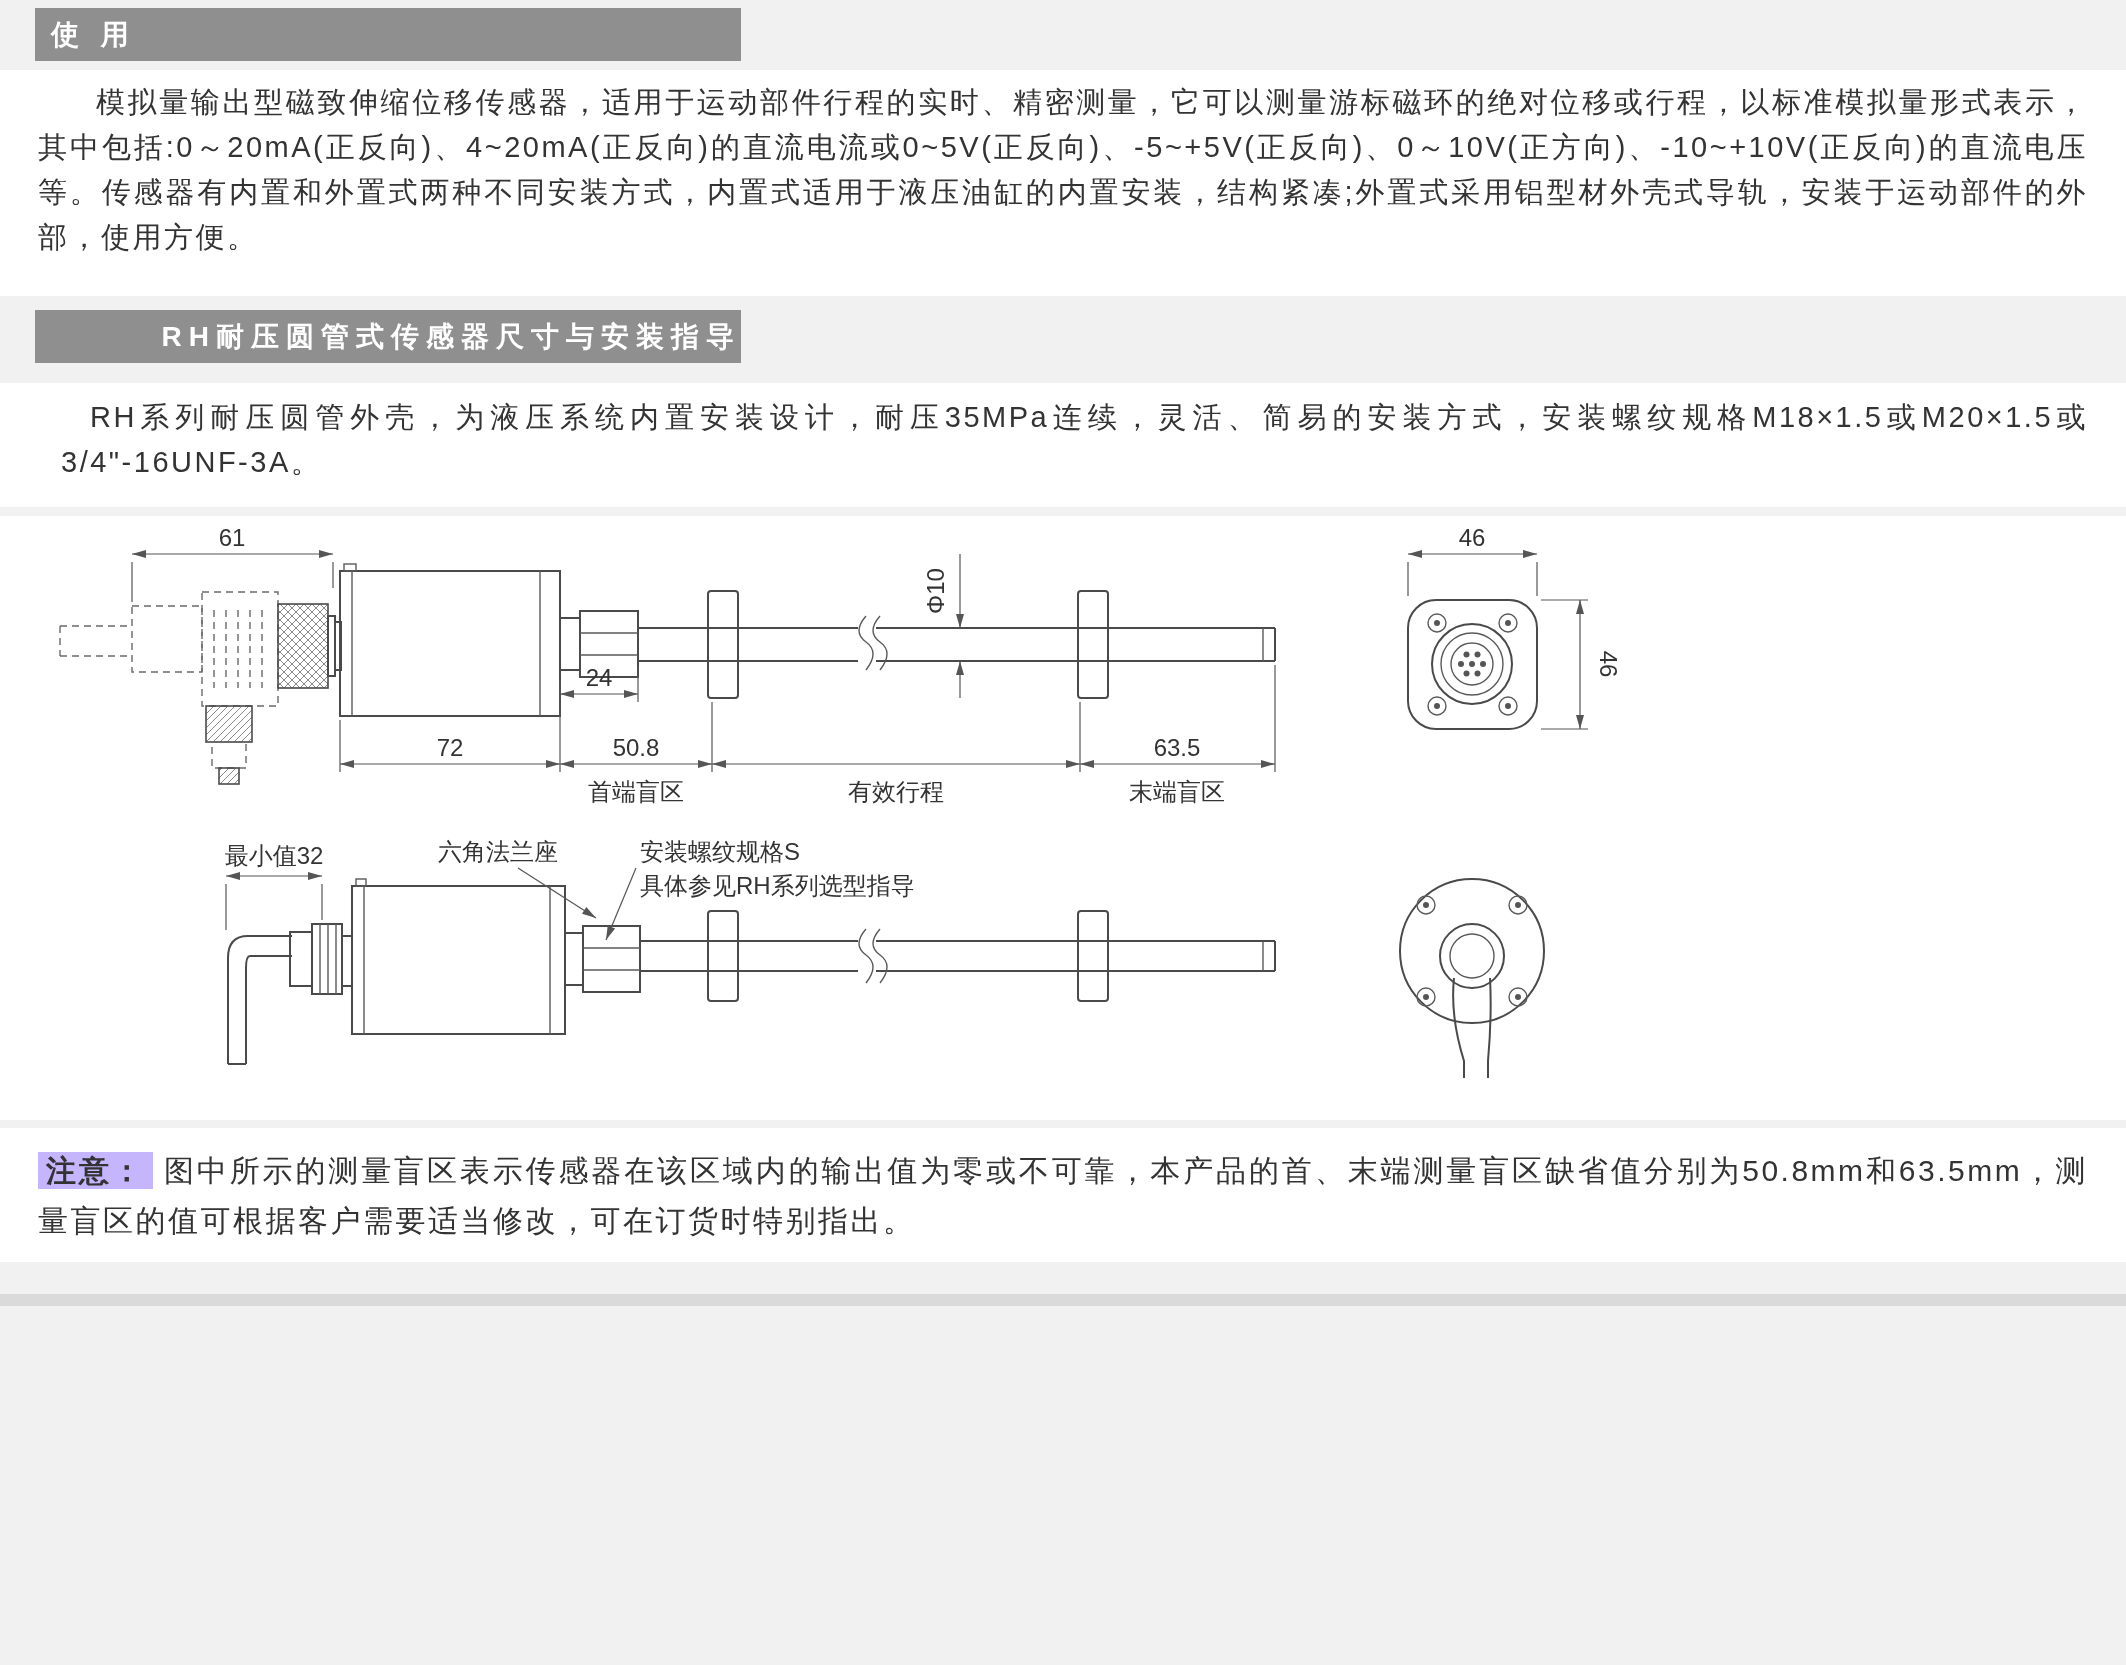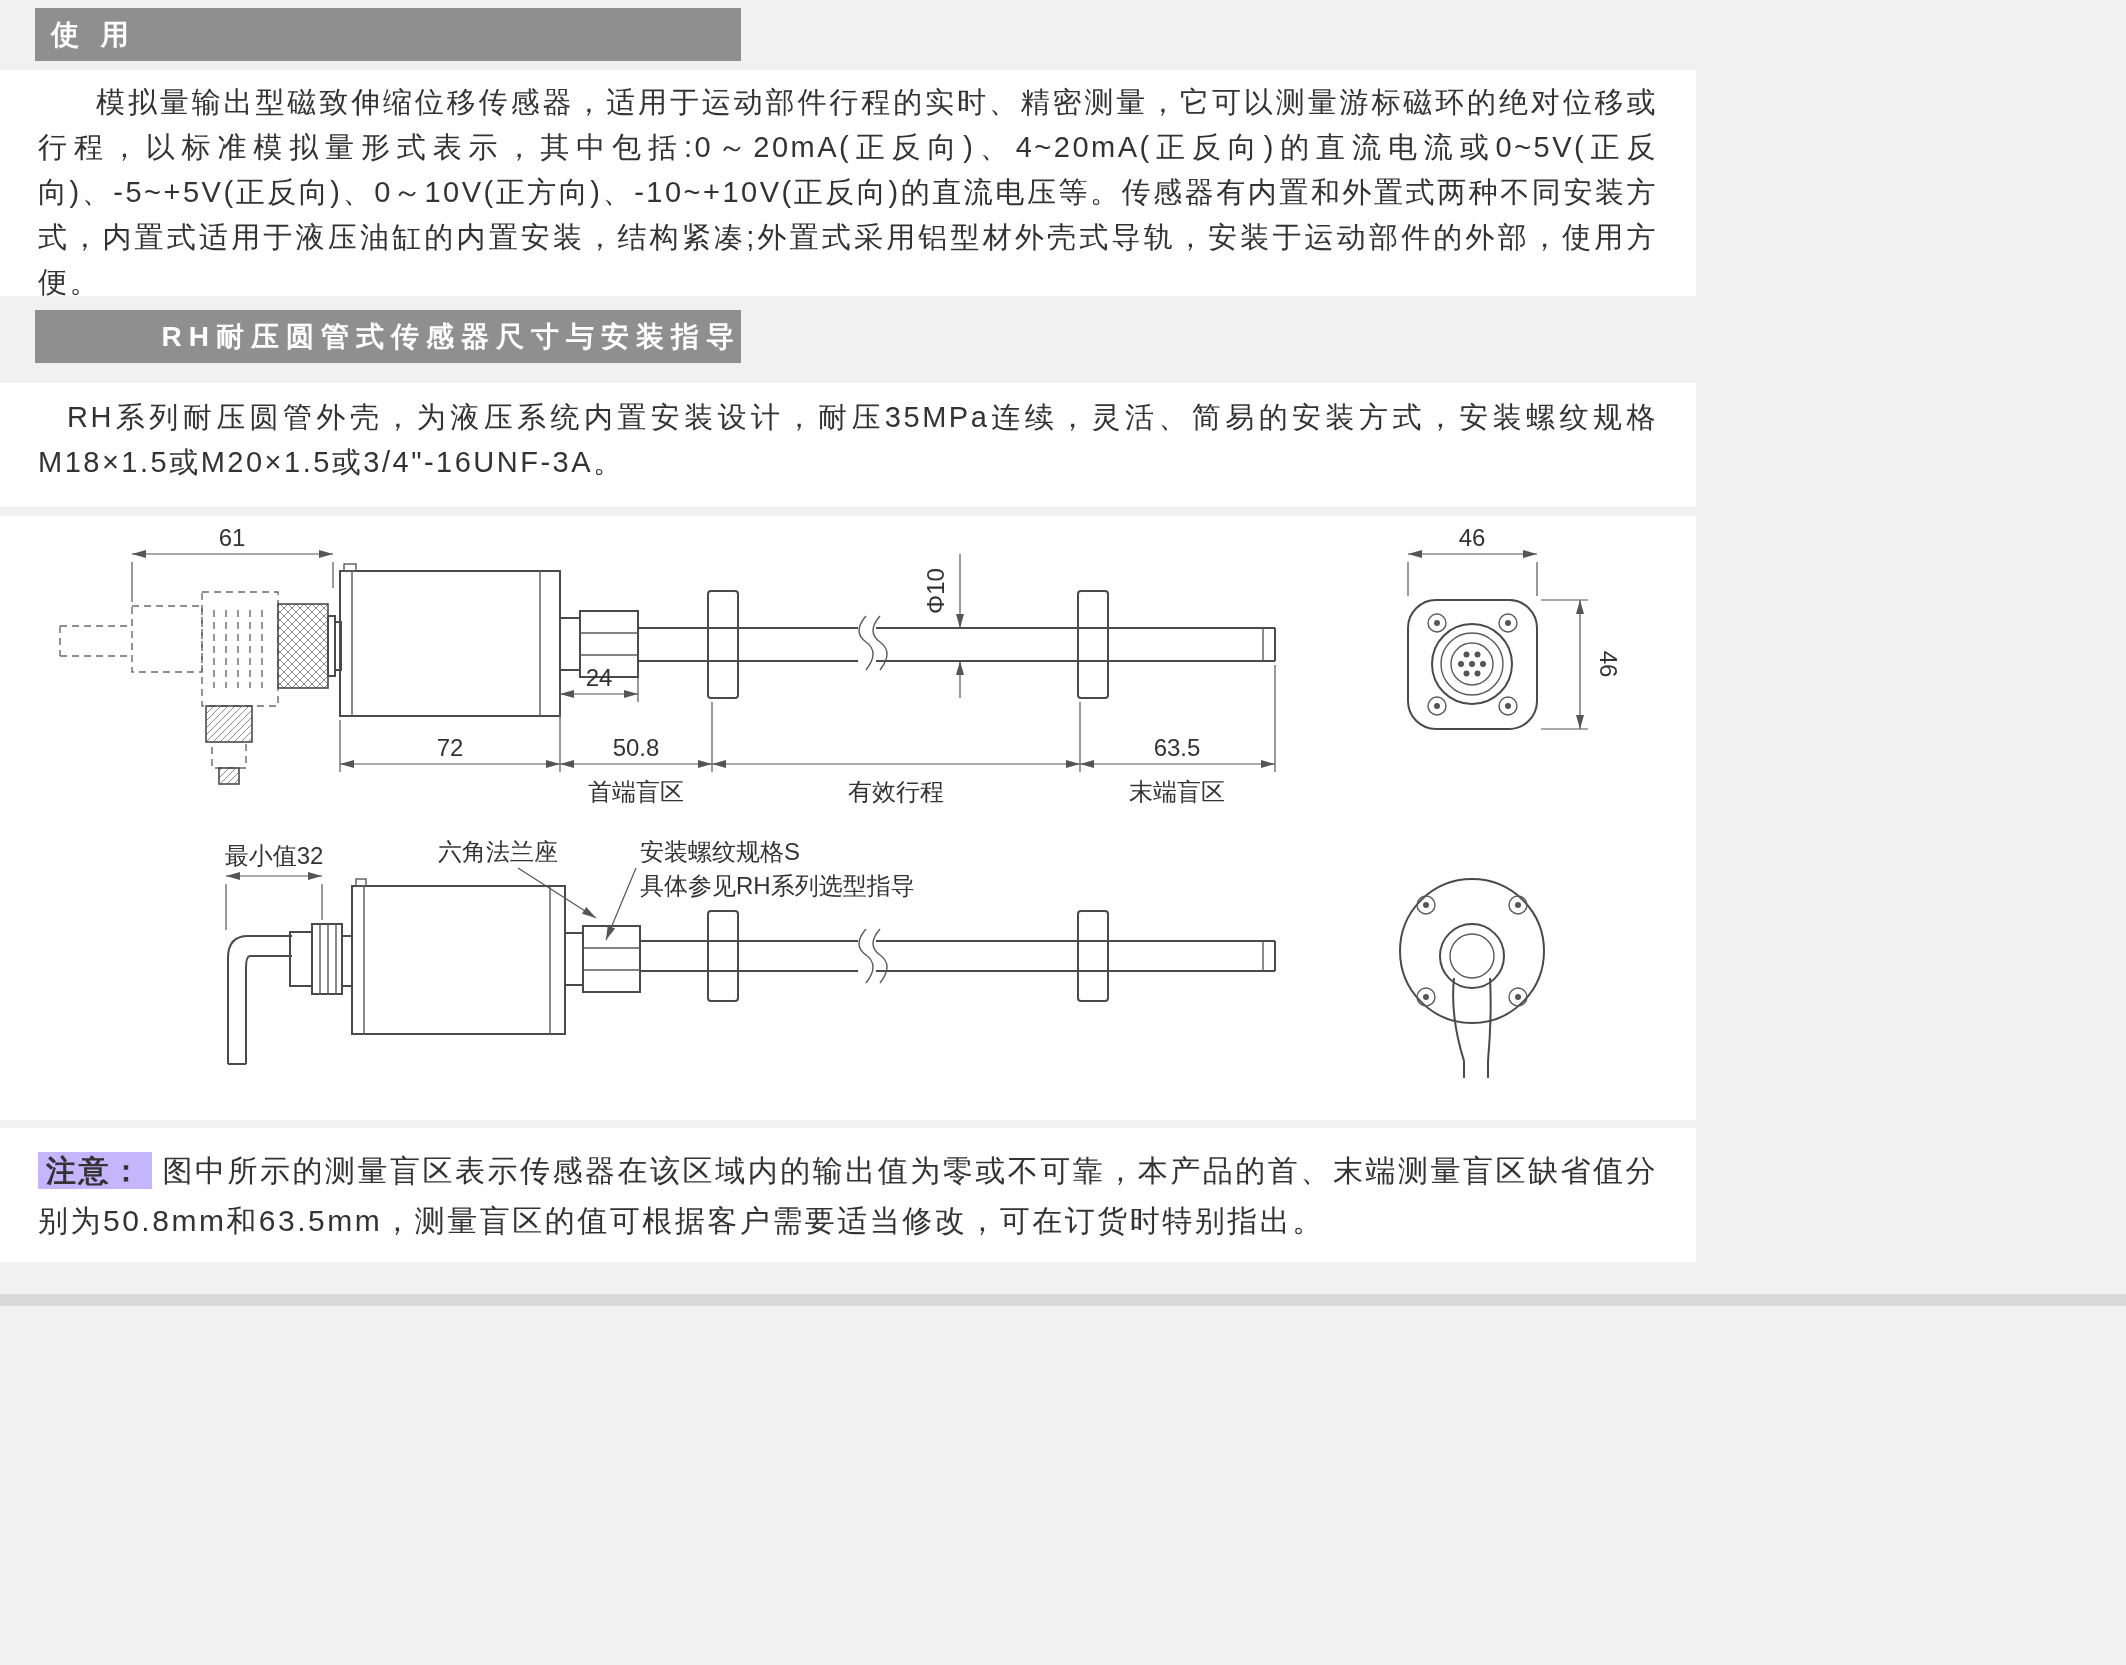--- a/index.html
+++ b/index.html
@@ -14,34 +14,34 @@
   .hbar {
     position:absolute; left:35px; width:706px; height:53px;
     background:#8f8f8f; color:#ffffff;
     display:flex; align-items:center;
     padding-left:16px; box-sizing:border-box;
     font-size:28px; font-weight:bold; letter-spacing:7px;
   }
   .hbar1 { top:8px; }
   .hbar2 { top:310px;justify-content:flex-end; }
   .block {
-    position:absolute; left:0; width:1696px;
+    position:absolute; left:0; width:2126px;
     background:#ffffff; box-sizing:border-box; overflow:hidden;
   }
   .para-block1 { top:70px;  height:226px; padding:10px 38px 0 38px; }
   .para-block2 { top:383px; height:124px; padding:12px 38px 0 38px; }
   .diagram-block { top:516px; height:604px;padding-left:40px; }
   .note-block { top:1128px; height:134px; padding:18px 38px 0 38px; }
   .para {
     margin:0;
     font-size:29px; line-height:45px; letter-spacing:2.5px;
     text-align:justify; color:#333333;
   }
   .indent2 { text-indent:2em; }
-  .indent1 { text-indent:1em; }
+  .indent1 { text-indent:1em;margin-left:23px; }
   .note-para {
     margin:0;
     font-size:30px; line-height:50px; letter-spacing:2.5px;
     text-align:justify; color:#333333;
   }
   .note-label {
     background:#c4b5fd; font-weight:bold; padding:2px 8px;
   }
   .bottom-strip {
     position:absolute; top:1294px; left:0; width:2126px; height:12px;

